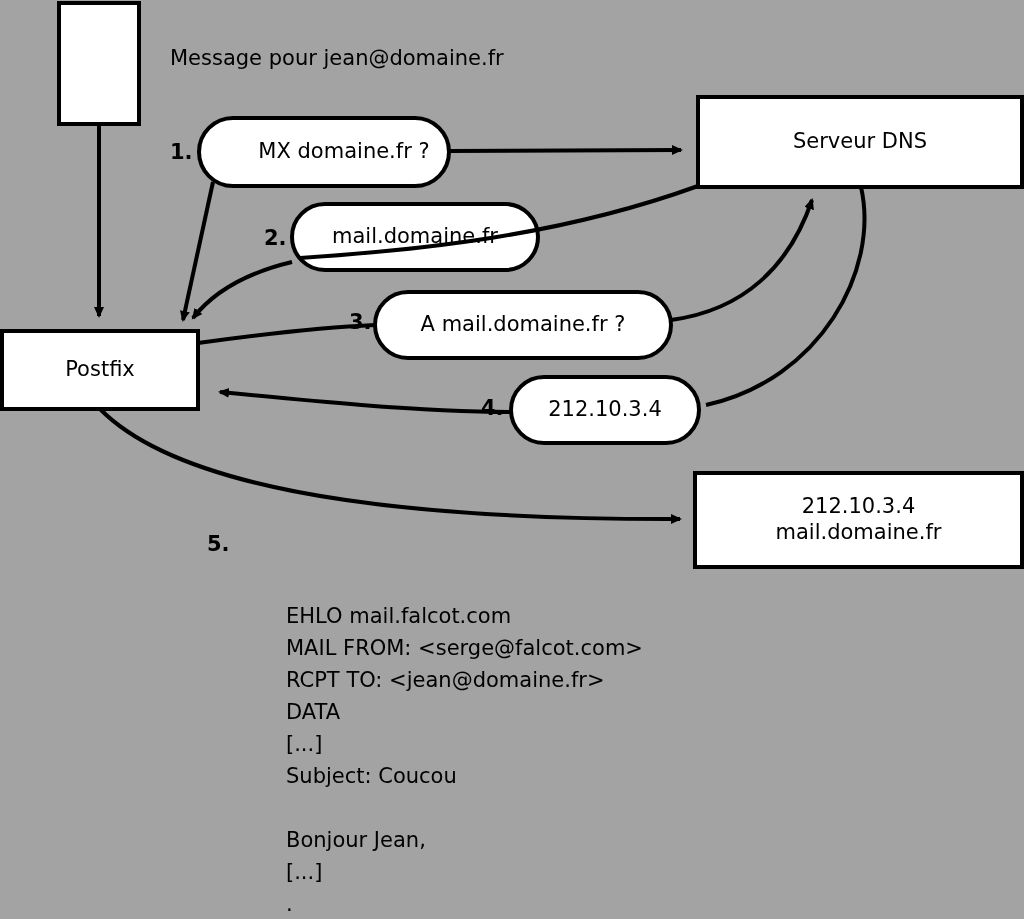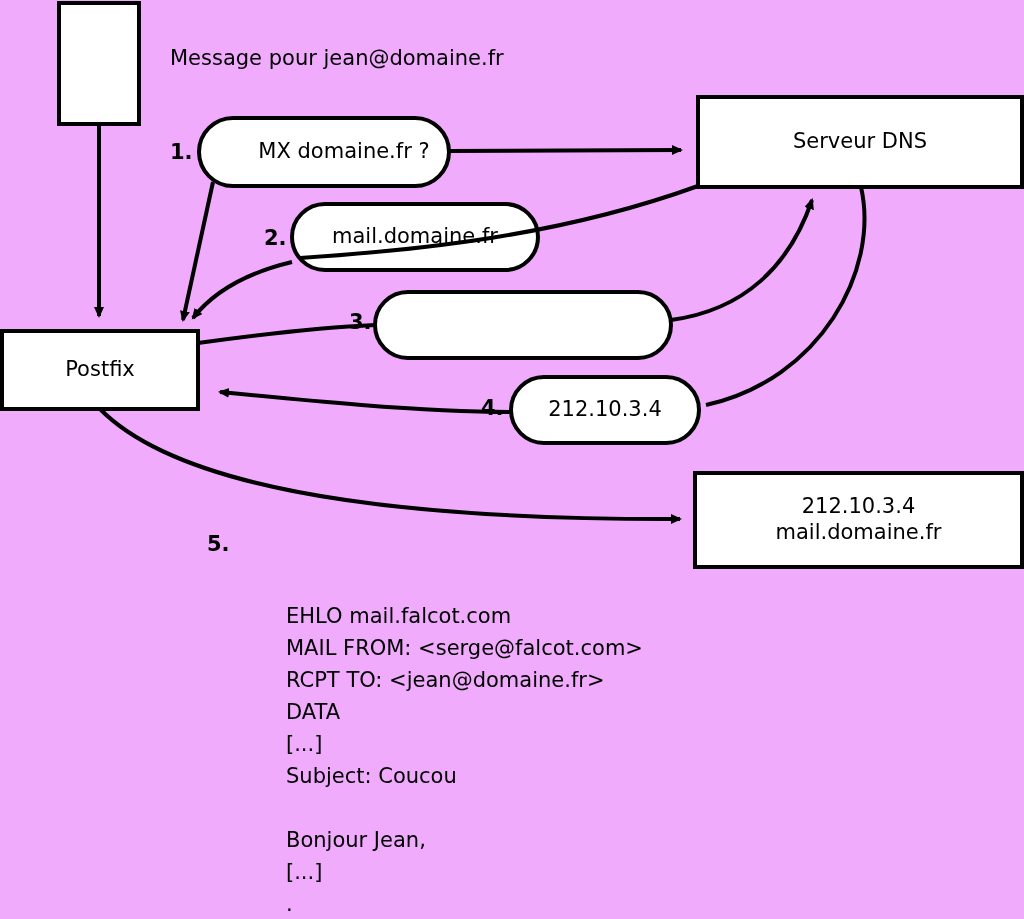--- a/index.html
+++ b/index.html
@@ -8,21 +8,21 @@
     background: #ffffff;
   }
   body {
     font-family: "DejaVu Sans", sans-serif;
   }
   #stage {
     position: relative;
     width: 1024px;
     height: 919px;
     overflow: hidden;
-    background: #f0abfc;
+    background: #a3a3a3;
   }
   svg.diagram-layer {
     position: absolute;
     left: 0;
     top: 0;
     width: 1024px;
     height: 919px;
   }
   .node-text {
     position: absolute;
@@ -110,20 +110,21 @@
 
   <div class="node-text" style="left:698px; top:97px; width:324px; height:90px;">Serveur DNS</div>
 
   <div class="node-text" style="left:695px; top:473px; width:327px; height:94px;">212.10.3.4
 mail.domaine.fr</div>
 
   <div class="node-text" style="left:199px; top:118px; width:250px; height:68px;padding-left:20px;">MX domaine.fr ?</div>
 
   <div class="node-text" style="left:292px; top:204px; width:246px; height:66px;">mail.domaine.fr</div>
 
+  <div class="node-text" style="left:375px; top:292px; width:296px; height:66px;">A mail.domaine.fr ?</div>
 
   <div class="node-text" style="left:511px; top:377px; width:188px; height:66px;">212.10.3.4</div>
 
   <div class="step-num" style="left:170px; top:140px;">1.</div>
   <div class="step-num" style="left:264px; top:226px;">2.</div>
   <div class="step-num" style="left:349px; top:310px;">3.</div>
   <div class="step-num" style="left:481px; top:396px;">4.</div>
   <div class="step-num" style="left:207px; top:532px;">5.</div>
 
 

